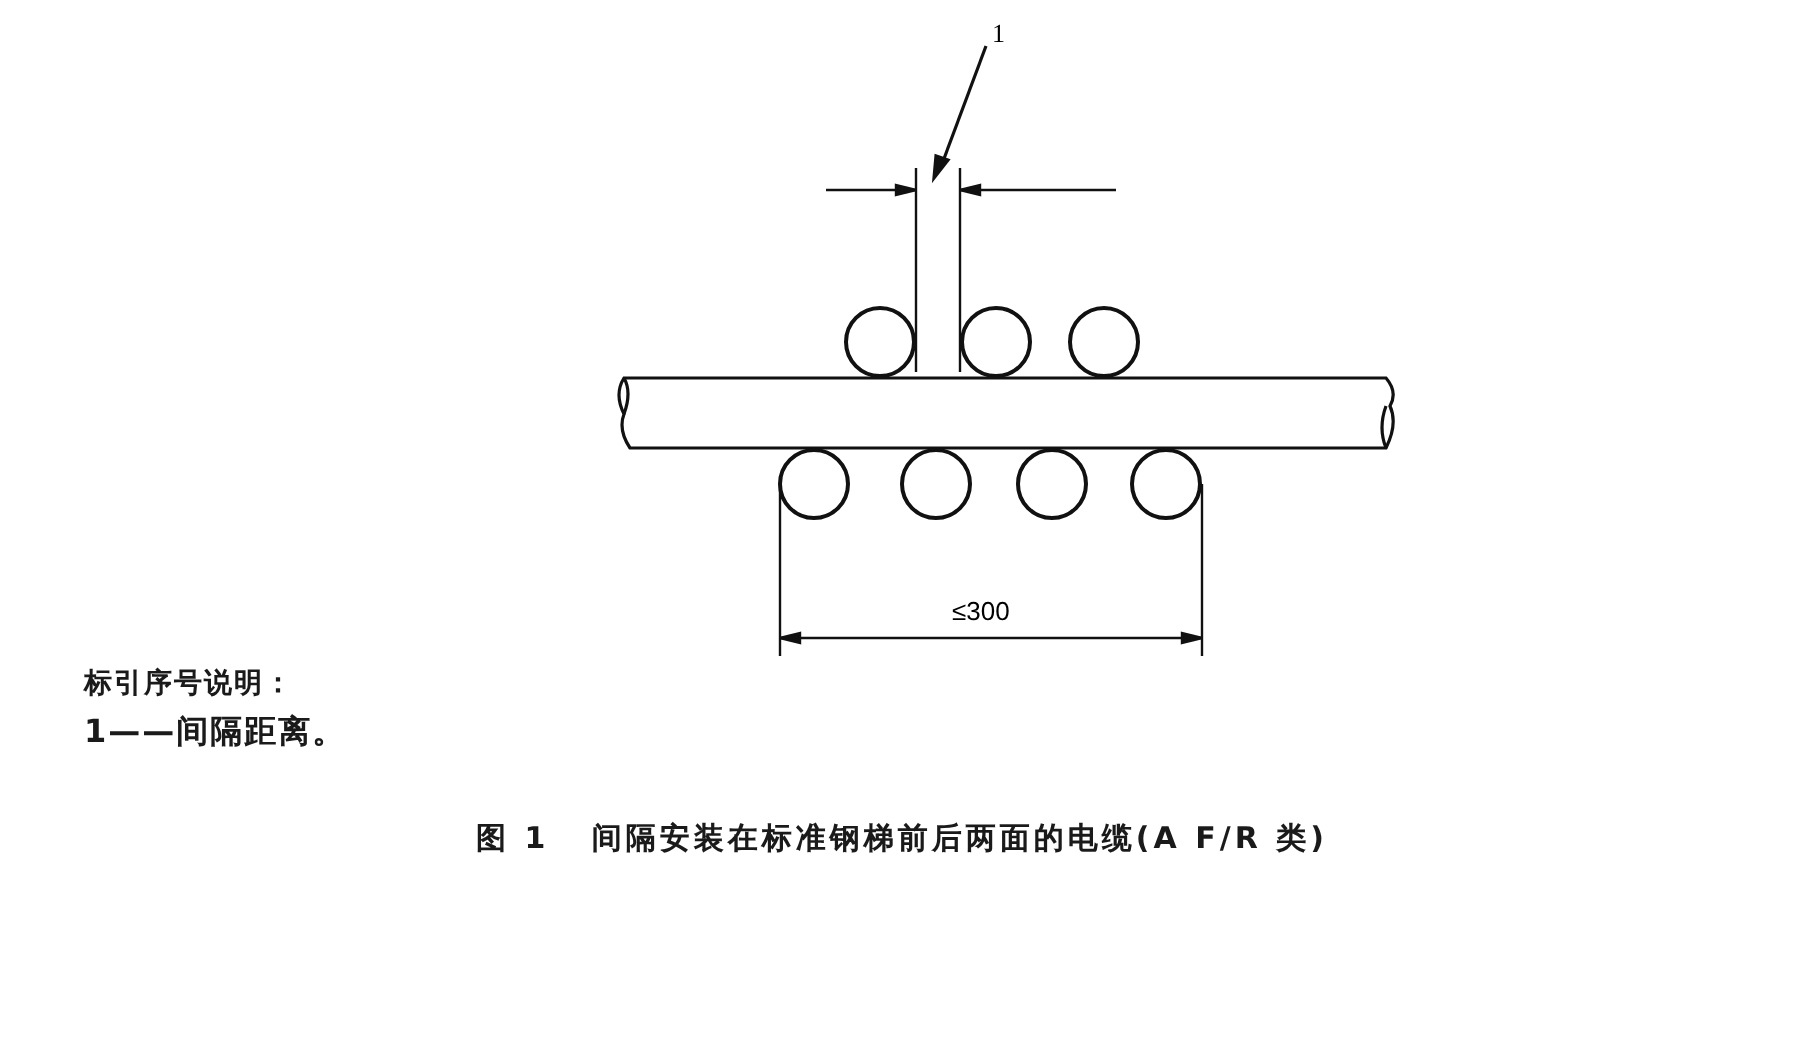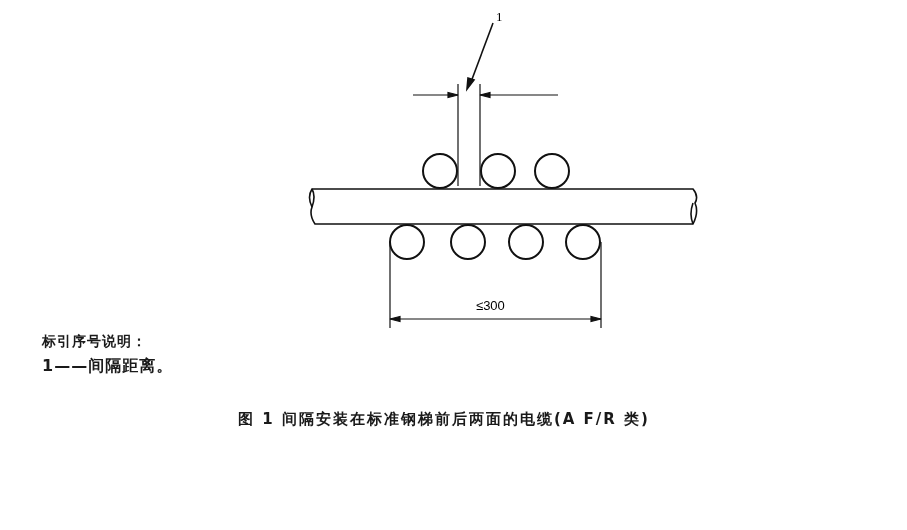--- a/index.html
+++ b/index.html
@@ -1,21 +1,21 @@
 <!DOCTYPE html>
 <html><head>
 <meta charset="utf-8">
 <style>
   html, body { margin:0; padding:0; background:#ffffff; }
   body { width:907px; height:530px; position:relative; overflow:hidden; font-family:"DejaVu Sans", sans-serif; color:#1a1a1a; }
   #figure { position:absolute; left:0; top:0; }
   .legend-title { position:absolute; left:42px; top:333px; font-size:14px; font-weight:bold; letter-spacing:1px; }
   .legend-item { position:absolute; left:42px; top:356px; font-size:16px; font-weight:bold; letter-spacing:1px; }
   .caption { position:absolute; left:238px; top:410px; font-size:15px; font-weight:bold; letter-spacing:2px; white-space:nowrap; }
-  .caption .num { }
+  .caption .num { margin-right:14px; }
   .dim-text { font-family:"Liberation Sans", sans-serif; font-size:13px; }
   .callout-text { font-family:"Liberation Serif", serif; font-size:13px; }
 </style>
 </head>
 <body>
 
 <svg id="figure" width="907" height="330" viewBox="0 0 907 330">
 
   <g stroke="#111" stroke-width="1.6" fill="#111">
     <line x1="493" y1="23" x2="471" y2="82"></line>

